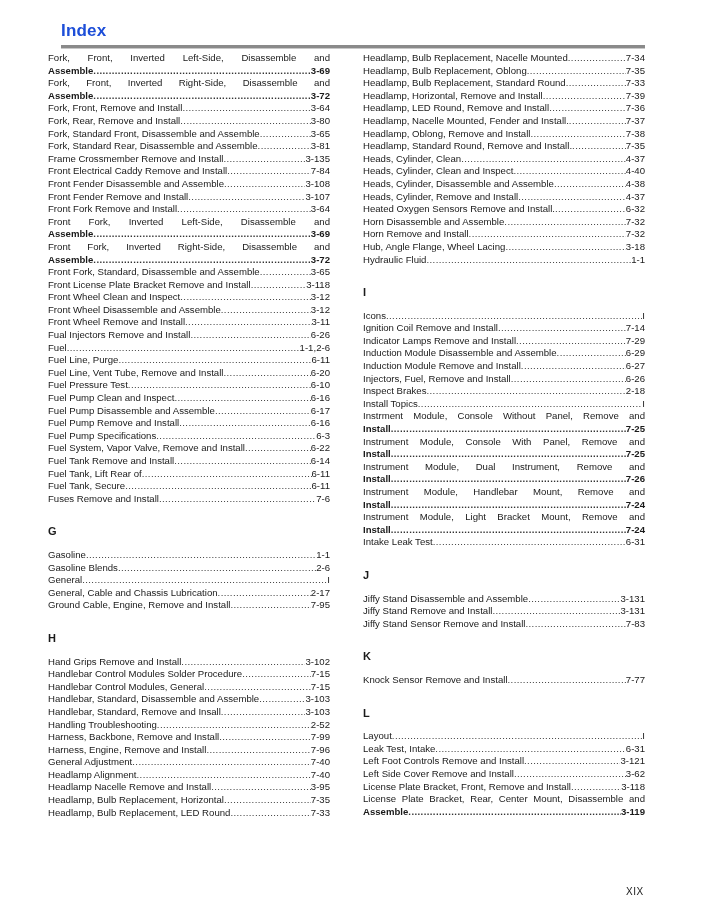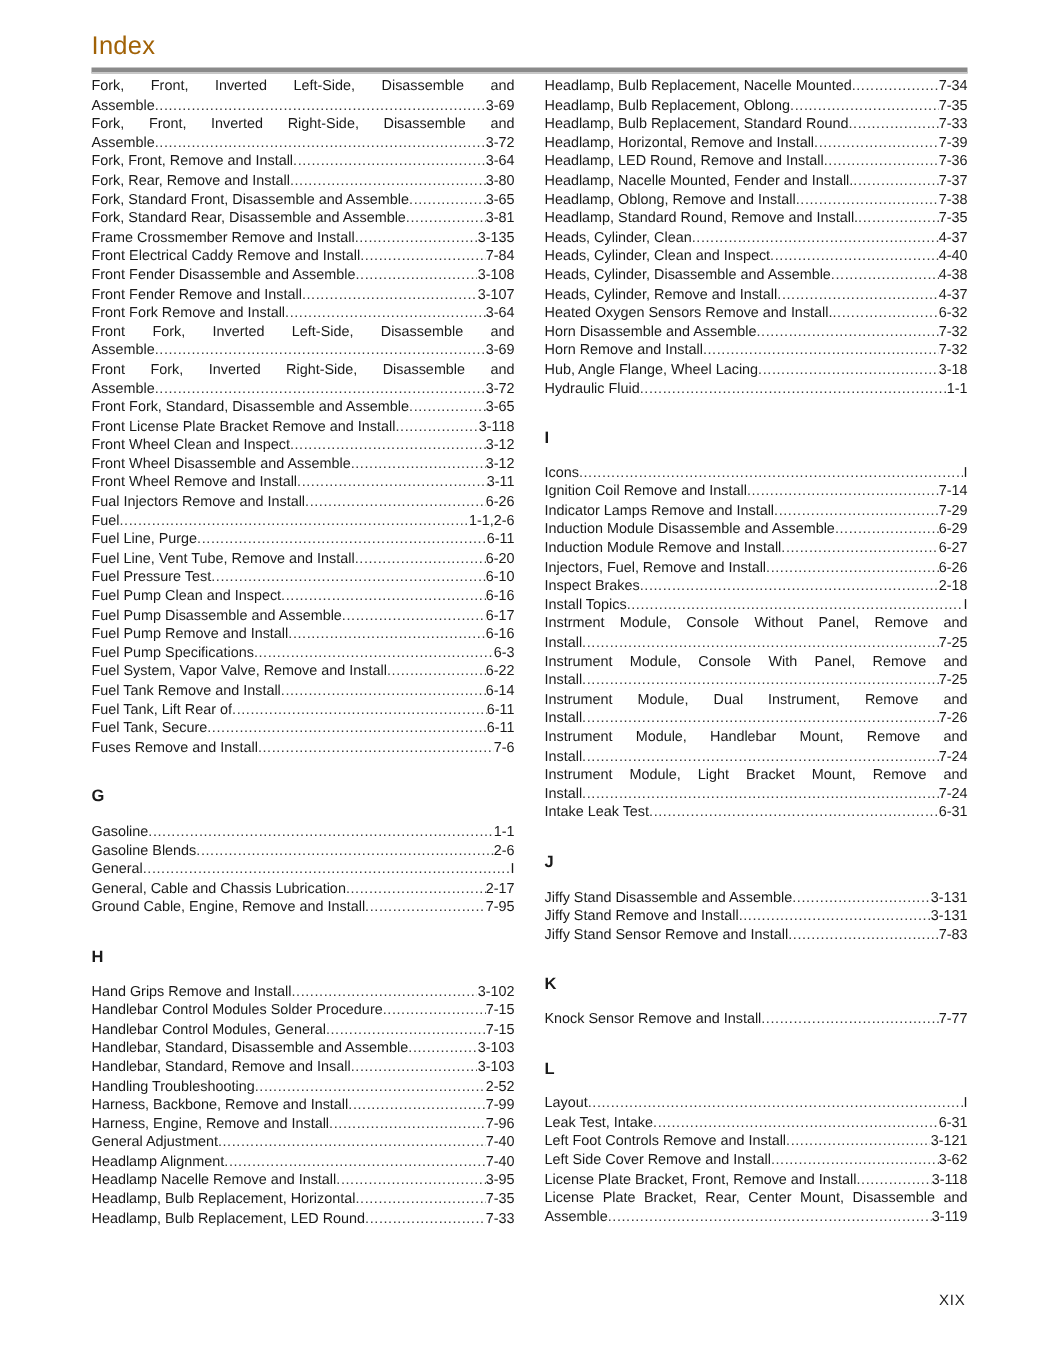--- a/index.html
+++ b/index.html
@@ -1,34 +1,34 @@
 <!DOCTYPE html>
 <html><head>
 <meta charset="utf-8">
 <style>
   html, body { margin: 0; padding: 0; background: #ffffff; }
   body { width: 703px; height: 913px; position: relative; overflow: hidden;
          font-family: "Liberation Sans", sans-serif; color: #1a1a1a; }
-  .title { position: absolute; left: 61px; top: 21px; font-size: 17px; font-weight: normal; color: #a16207; letter-spacing: 0.2px; }
+  .title { position: absolute; left: 61px; top: 21px; font-size: 17px; font-weight: bold; color: #1d4ed8; letter-spacing: 0.2px; }
   .rule { position: absolute; left: 61px; top: 45px; width: 584px; height: 3px; background: #8a8a8a; border-bottom: 1px solid #c8c8c8; }
   .col { position: absolute; top: 52px; width: 282px; font-size: 9.6px; line-height: 12.6px; }
-  .col.left { left: 61px; }
+  .col.left { left: 48px; }
   .col.right { left: 363px; }
   .entry { display: block; }
   .entry.single { display: flex; align-items: baseline; white-space: nowrap; }
   .entry.single .txt { flex: 0 0 auto; }
   .entry.single .dots { flex: 1 1 auto; overflow: hidden; white-space: nowrap; color: #333; letter-spacing: 0.4px; }
   .entry.single .dots::after { content: "........................................................................................................................................................"; }
   .entry.single .pg { flex: 0 0 auto; }
   .entry.multi .l1 { display: block; text-align: justify; text-align-last: justify; }
-  .entry.multi .l2 { display: flex; align-items: center; white-space: nowrap; }
+  .entry.multi .l2 { display: flex; align-items: center; white-space: nowrap; font-weight: bold; }
   .entry.multi .l2 .dots { flex: 1 1 auto; overflow: hidden; letter-spacing: 0.4px; color: #333; }
   .entry.multi .l2 .dots::after { content: "........................................................................................................................................................"; }
   .section-head { font-size: 11px; font-weight: bold; margin-top: 20px; margin-bottom: 11px; display: block; }
-  .page-num { position: absolute; left: 626px; top: 862px; font-size: 10px; color: #222; letter-spacing: 0.5px; }
+  .page-num { position: absolute; left: 626px; top: 886px; font-size: 10px; color: #222; letter-spacing: 0.5px; }
 </style>
 </head>
 <body>
 
 <div class="title">Index</div>
 <div class="rule"></div>
 
 <div class="col left" id="col-left">
     <div class="entry multi">
       <span class="l1">Fork, Front, Inverted Left-Side, Disassemble and</span>

